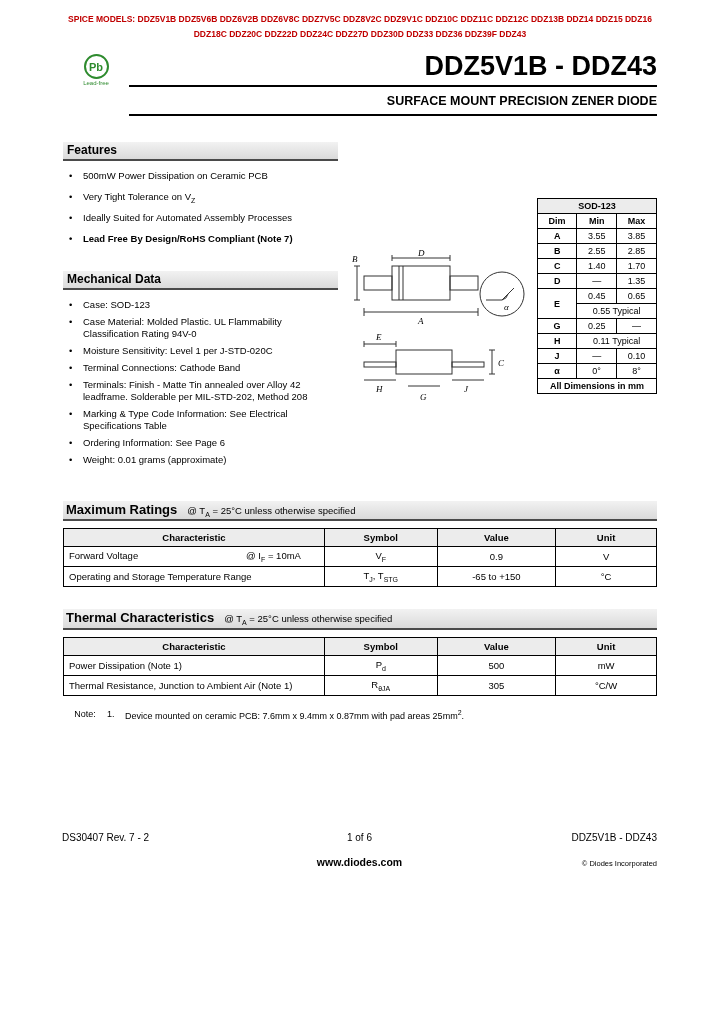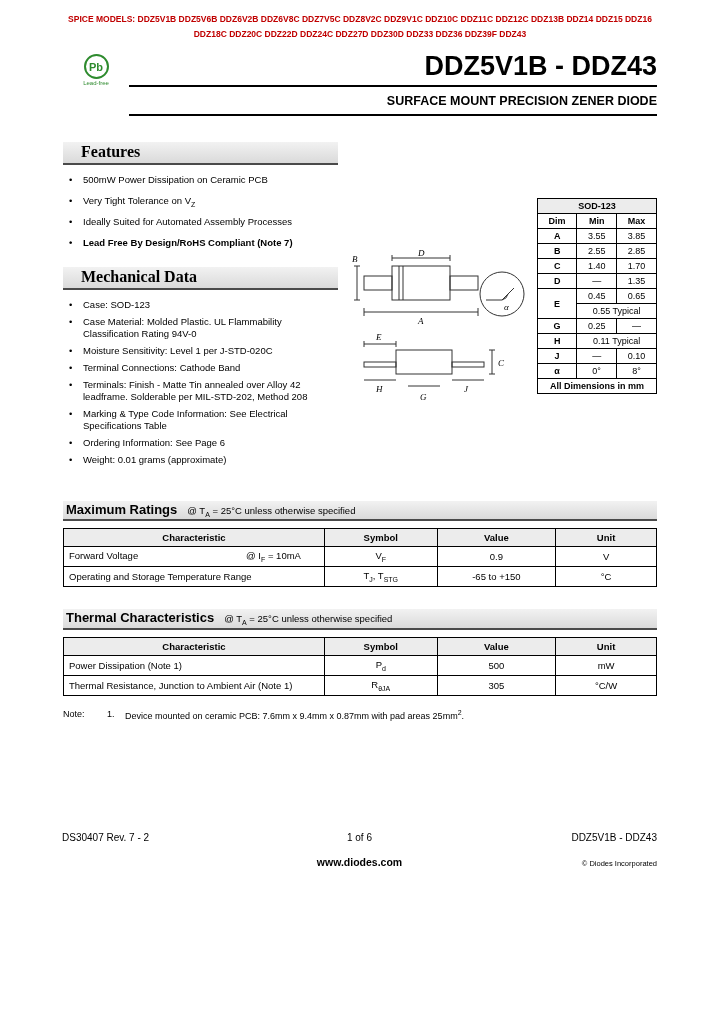--- a/index.html
+++ b/index.html
@@ -22,26 +22,26 @@
   .title-block { flex:1; text-align:right; }
   .title { font-size:27px; font-weight:bold; line-height:28px; padding-bottom:5px; border-bottom:2px solid #000; }
   .subtitle { font-size:12.5px; font-weight:bold; padding:7px 0 6px; border-bottom:2px solid #000; }
 
   
   .cols { display:flex; margin-top:26px; }
   .col-left { width:298px; }
   .col-mid { flex:1; padding:108px 10px 0 14px; }
   .col-right { width:122px; padding-top:56px; }
 
-  .sec-h { background:linear-gradient(#f2f2f2,#dadada); border-bottom:2px solid #4a4a4a; font-weight:bold; font-size:16px; padding:1px 18px 2px;font-family:Liberation Serif, serif; }
+  .sec-h { background:linear-gradient(#f2f2f2,#dadada); border-bottom:2px solid #4a4a4a; font-weight:bold; font-size:12px; padding:1px 4px 2px; }
   ul.blist { list-style:none; margin-top:9px; font-size:9.5px; }
   ul.blist li { position:relative; padding-left:20px; margin-bottom:5px; line-height:12px; }
   ul.blist li::before { content:"\2022"; position:absolute; left:6px; }
   li.bold { font-weight:bold; }
-  .mech { margin-top:14px; }
+  .mech { margin-top:22px; }
 
   sub { font-size:7px; }
   sup { font-size:7px; }
 
   
   table.sod { border-collapse:collapse; width:120px; font-size:9px; border:1.5px solid #000; }
   table.sod td { border:1px solid #000; text-align:center; padding:2px 8px; height:14px; }
   table.sod td.hdr { font-weight:bold; background:#ececec; }
   table.sod td.b { font-weight:bold; }
 
@@ -54,21 +54,21 @@
   table.ratings th, table.ratings td { border:1px solid #000; padding:3px 5px; height:15px; }
   table.ratings th { background:#ececec; font-weight:bold; text-align:center; }
   table.ratings td.c { text-align:center; }
   table.ratings td.char { text-align:left; }
   .cond-r { float:right; margin-right:18px; }
   col.c-char { width:44%; } col.c-sym { width:19%; } col.c-val { width:20%; } col.c-unit { width:17%; }
 
   .maxr { margin-top:30px; }
   .therm { margin-top:22px; }
   .note { margin-top:13px; font-size:9px; display:flex; }
-  .note .nlabel { width:44px; }
+  .note .nlabel { width:44px;text-align:center; }
   .note .nnum { width:18px; }
 
   
   .footer { position:absolute; left:62px; right:63px; bottom:16px; }
   .f-row { display:grid; grid-template-columns:1fr 1fr 1fr; font-size:10px; align-items:end; }
   .f-left { text-align:left; }
   .f-center { text-align:center; }
   .f-right { text-align:right; }
   .f-row2 { margin-top:13px; }
   .website { font-weight:bold; font-size:10.5px; }

